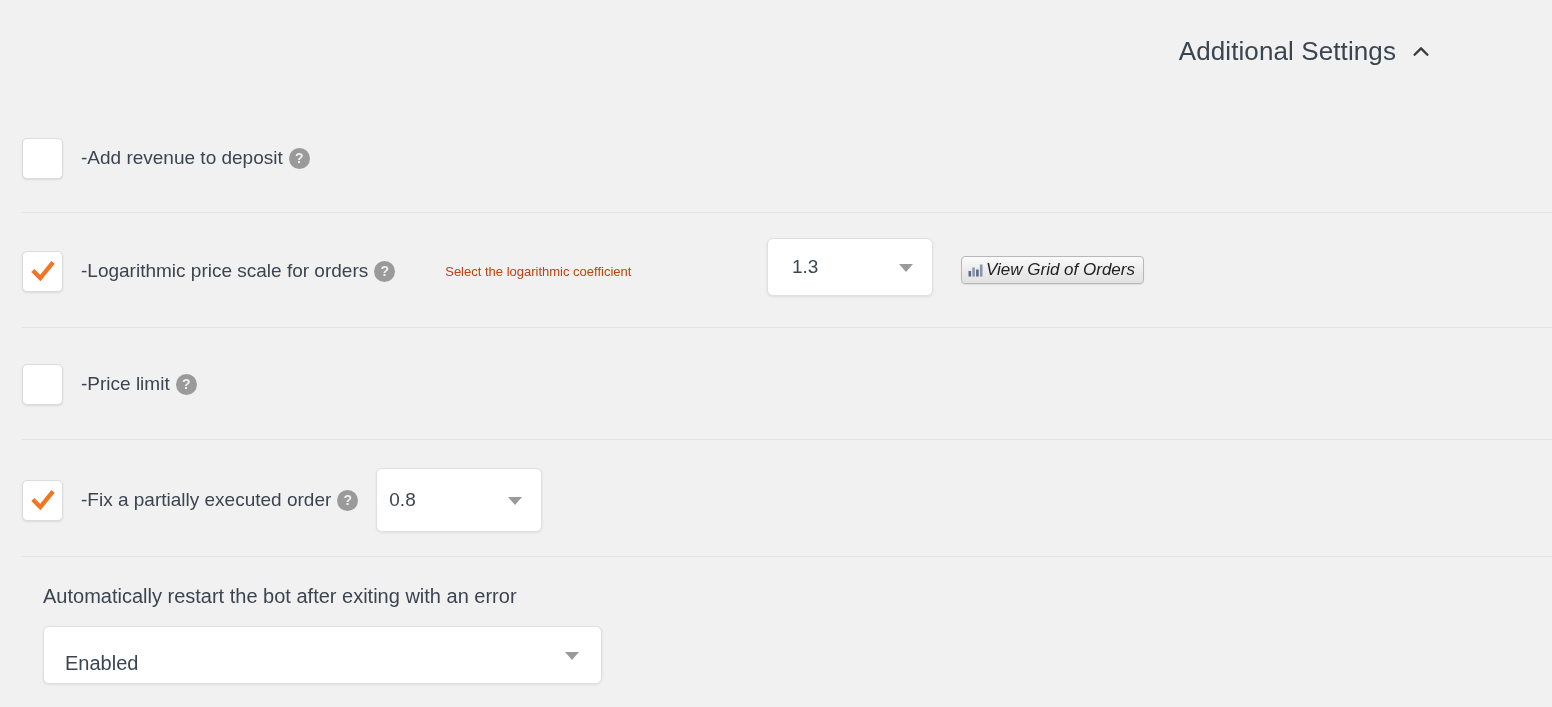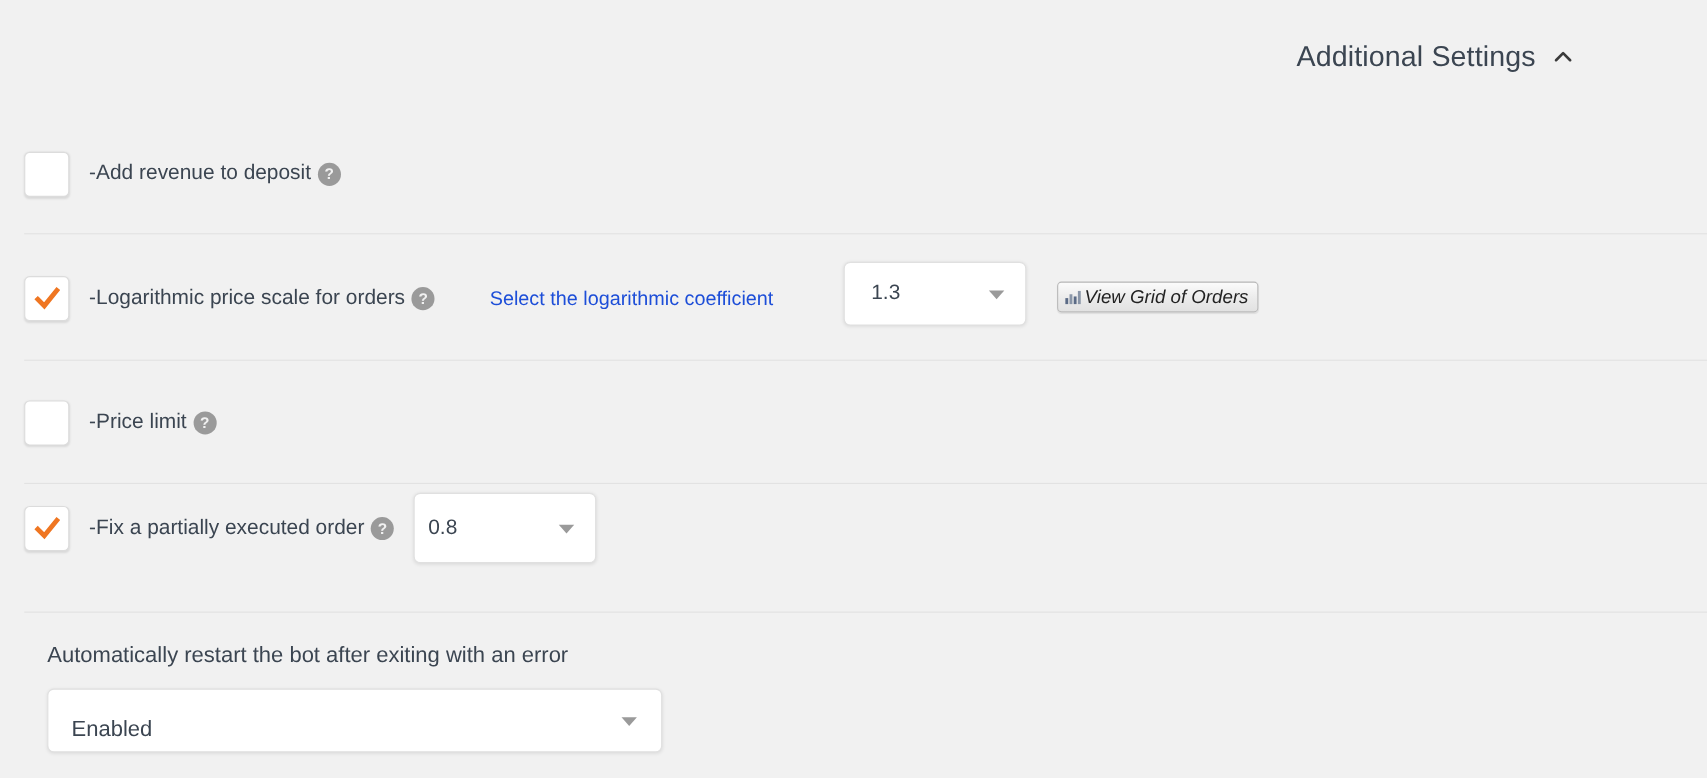--- a/index.html
+++ b/index.html
@@ -53,21 +53,21 @@
     position: absolute;
     left: 22px;
     right: 0;
     height: 1px;
     background: #e2e2e2;
   }
 
   .row1 { top: 125px; height: 66px; padding-left: 22px; }
   .row2 { top: 238px; height: 66px; padding-left: 22px; }
   .row3 { top: 352px; height: 64px; padding-left: 22px; }
-  .row4 { top: 446px; height: 68px; padding-left: 22px; }
+  .row4 { top: 466px; height: 68px; padding-left: 22px; }
 
   .div1 { top: 212px; }
   .div2 { top: 327px; }
   .div3 { top: 439px; }
   .div4 { top: 556px; }
 
   
   .checkbox {
     width: 41px;
     height: 41px;
@@ -109,22 +109,22 @@
     font-weight: bold;
     line-height: 21px;
     text-align: center;
     margin-left: 6px;
     cursor: help;
     user-select: none;
   }
 
   
   .inline-label {
-    font-size: 18px;
-    color: #1d4ed8;
+    font-size: 13px;
+    color: #c2410c;
     white-space: nowrap;
   }
 
   
   .select {
     position: relative;
     background: #ffffff;
     border: 1px solid #e0e0e0;
     border-radius: 6px;
     box-shadow: 0 1px 3px rgba(0,0,0,0.08);

